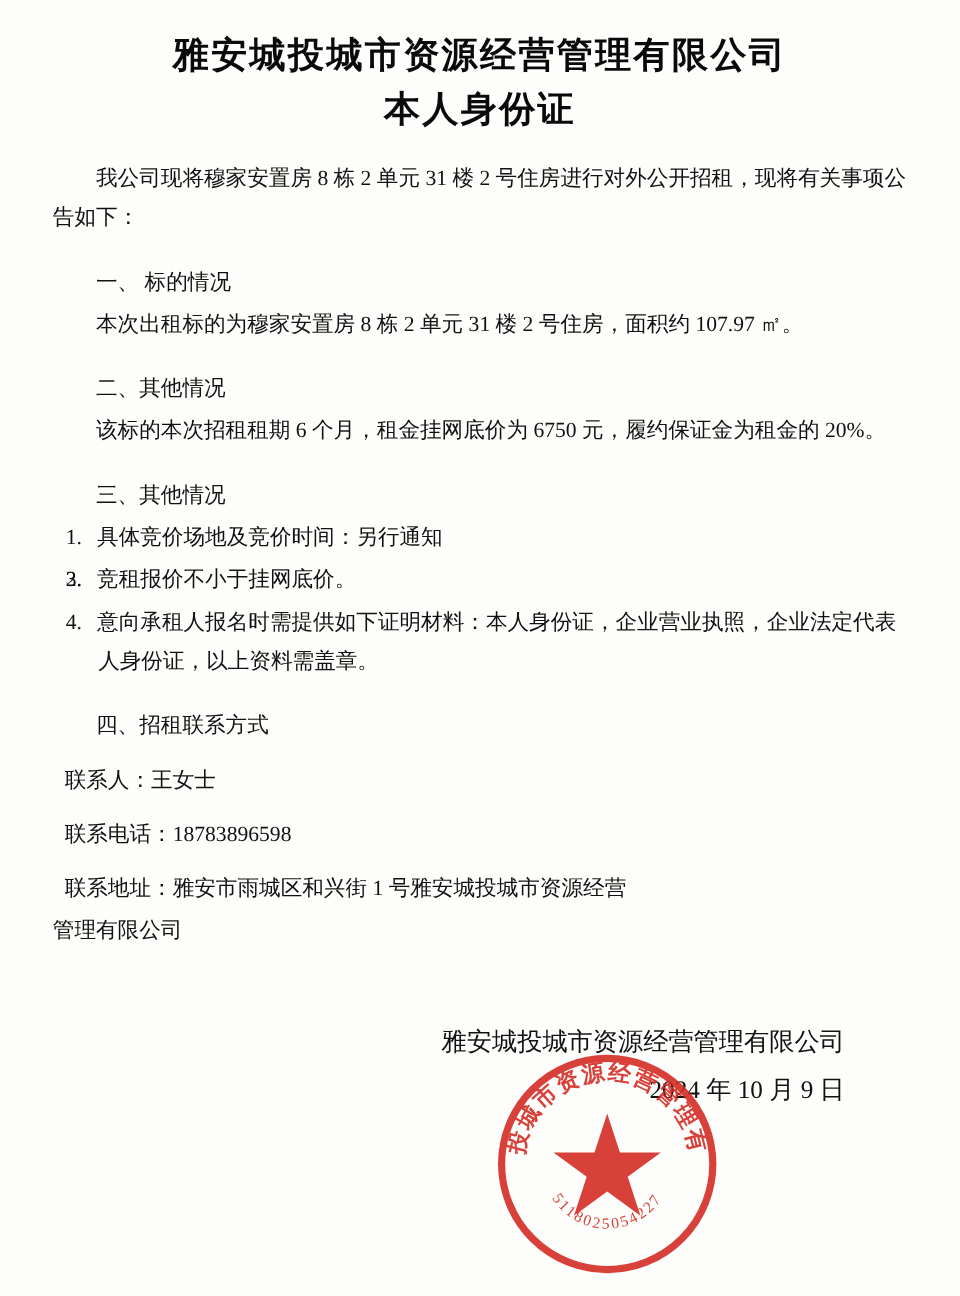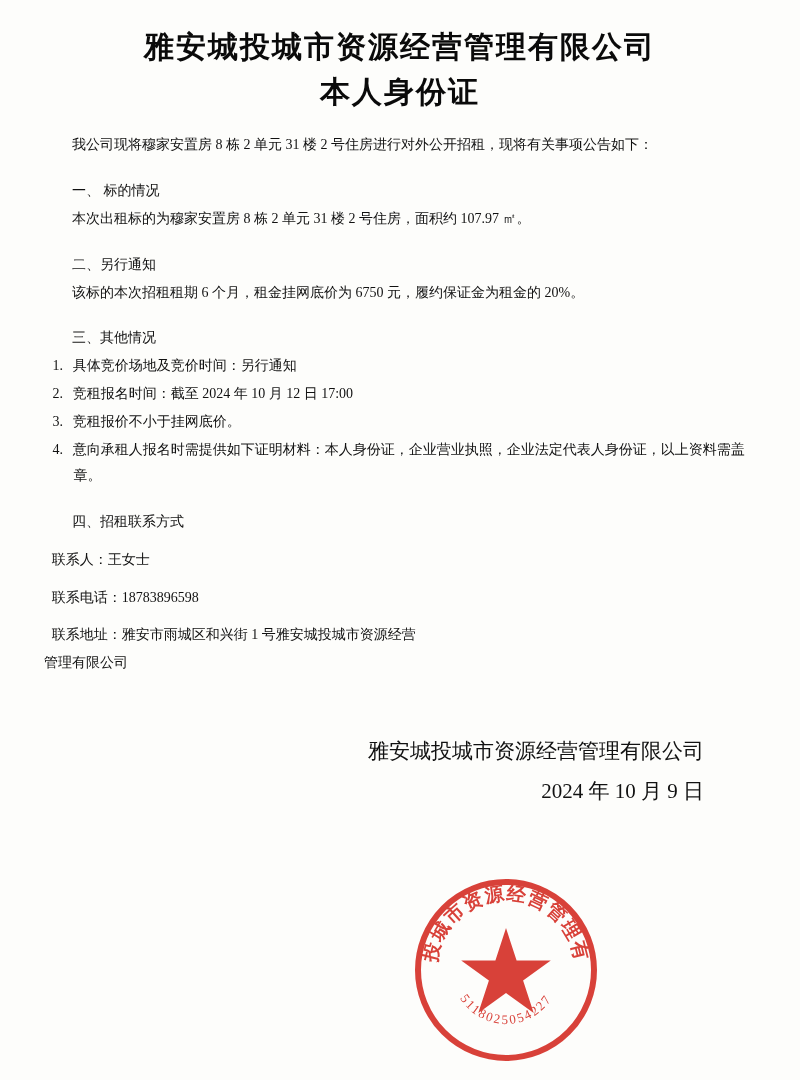--- a/index.html
+++ b/index.html
@@ -28,21 +28,21 @@
     margin-bottom: 18px;
   }
   .title-line {
     font-size: 30px;
     font-weight: bold;
     letter-spacing: 2px;
     line-height: 1.5;
     color: #0a0a0a;
   }
   .body-text {
-    font-size: 14px;
+    font-size: 18px;
     line-height: 1.85;
     color: #111111;
   }
   .para {
     text-indent: 2em;
     margin: 0 0 2px 0;
   }
   .section-head {
     text-indent: 2em;
     margin: 20px 0 2px 0;
@@ -109,32 +109,31 @@
     <div class="title-line">本人身份证</div>
   </div>
 
   <div class="body-text">
 
     <p class="para">我公司现将穆家安置房 8 栋 2 单元 31 楼 2 号住房进行对外公开招租，现将有关事项公告如下：</p>
 
     <p class="section-head">一、 标的情况</p>
     <p class="para">本次出租标的为穆家安置房 8 栋 2 单元 31 楼 2 号住房，面积约 107.97 ㎡。</p>
 
-    <p class="section-head">二、另行通知</p>
+    <p class="section-head">二、其他情况</p>
     <p class="para">该标的本次招租租期 6 个月，租金挂网底价为 6750 元，履约保证金为租金的 20%。</p>
 
     <p class="section-head">三、其他情况</p>
     <ul class="numlist">
       <li>
         <span class="num">1.</span>
         <span>具体竞价场地及竞价时间：另行通知</span>
       </li>
       <li>
         <span class="num">2.</span>
-        <span>竞租报名时间：截至 2024 年 10 月 12 日 17:00</span>
       </li>
       <li>
         <span class="num">3.</span>
         <span>竞租报价不小于挂网底价。</span>
       </li>
       <li>
         <span class="num">4.</span>
         <span>意向承租人报名时需提供如下证明材料：本人身份证，企业营业执照，企业法定代表人身份证，以上资料需盖章。</span>
       </li>
     </ul>

